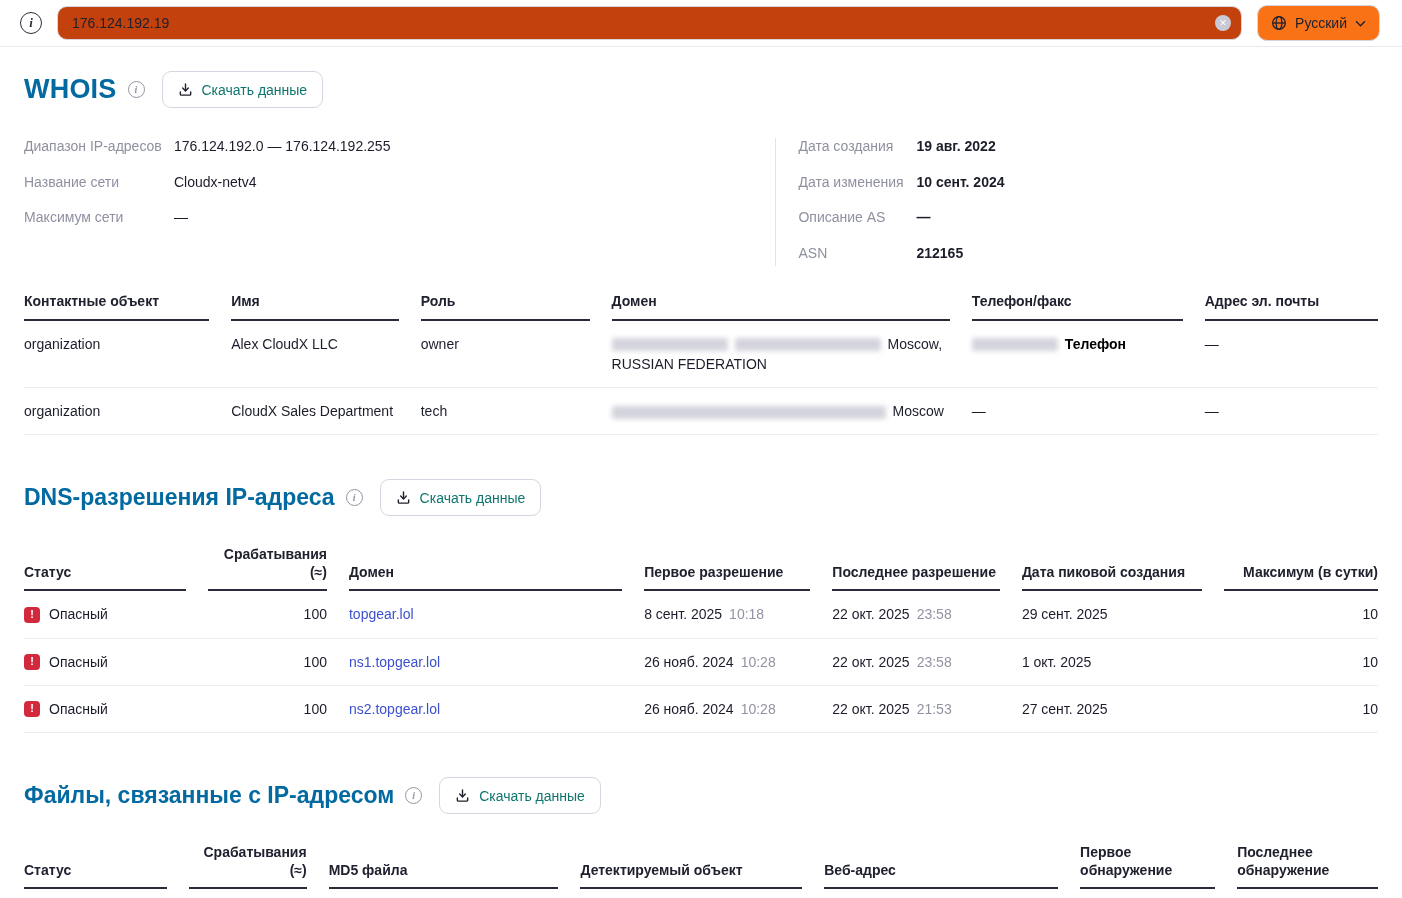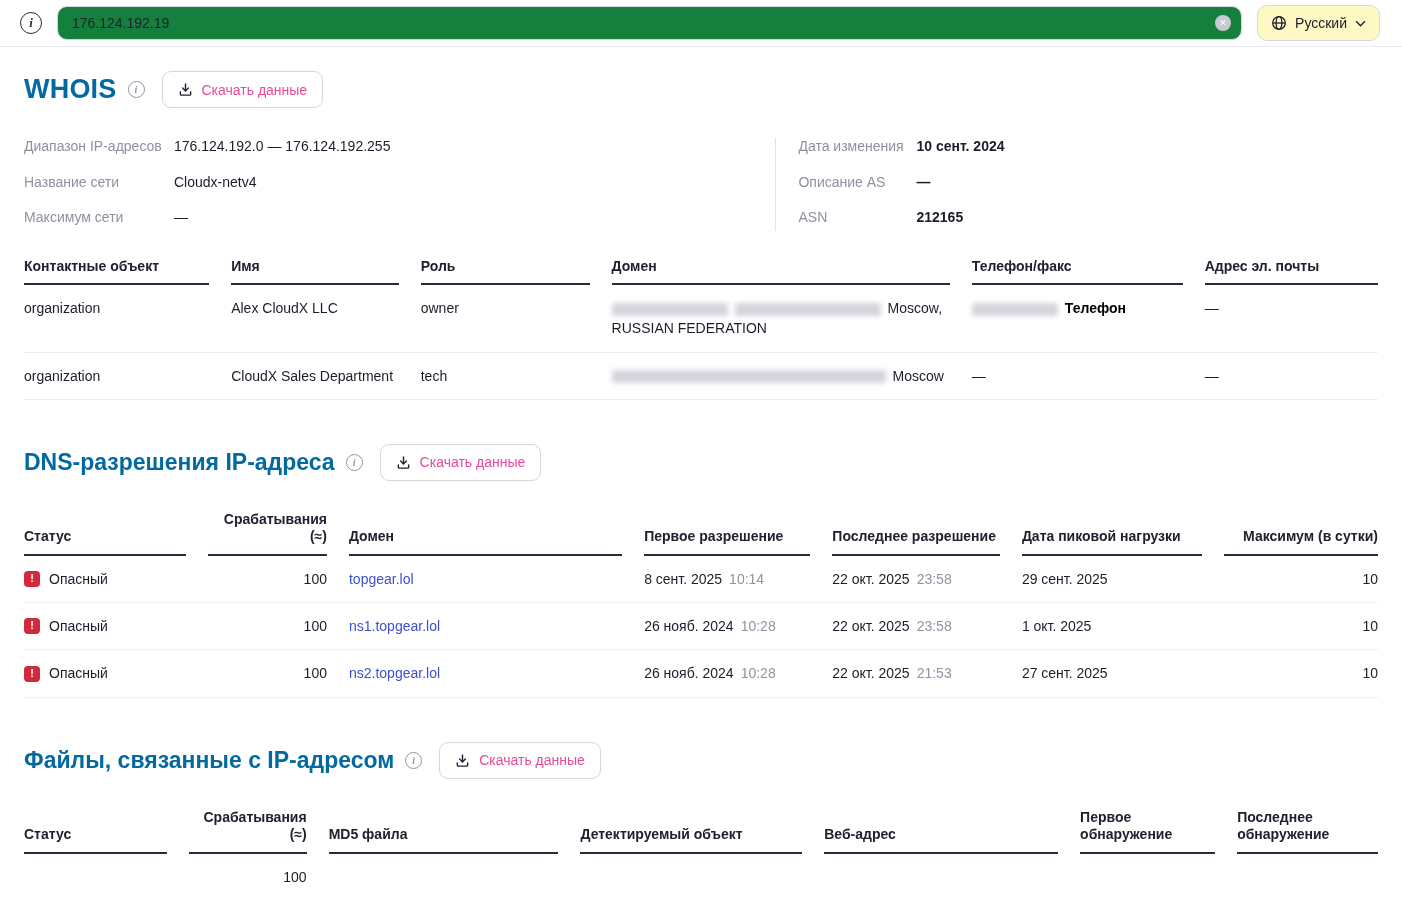--- a/index.html
+++ b/index.html
@@ -20,34 +20,34 @@
   .icon-info-lg {
     width: 22px; height: 22px; min-width: 22px;
     border: 1.6px solid #2c2d3d; border-radius: 50%;
     display: inline-flex; align-items: center; justify-content: center;
     font-family: "Liberation Serif", serif; font-style: italic; font-weight: bold;
     font-size: 13px; color: #2c2d3d; cursor: pointer;
   }
   .searchbox {
     flex: 1; display: flex; align-items: center;
     height: 34px; border: 1px solid #d6d6e0; border-radius: 10px;
-    padding: 0 10px 0 14px; background: #15803d;
+    padding: 0 10px 0 14px; background: #c2410c;
   }
   .searchbox input {
     flex: 1; border: 0; outline: 0; font: inherit; color: #20212f; background: transparent;
   }
   .clear-icon {
     width: 16px; height: 16px; border-radius: 50%;
     background: #c9c9d5; color: #fff; font-size: 9px; line-height: 16px;
     text-align: center; cursor: pointer; flex: none;
   }
   .lang-btn {
     display: inline-flex; align-items: center; gap: 8px;
     height: 36px; padding: 0 13px;
-    border: 1px solid #d6d6e0; border-radius: 10px; background: #fef9c3;
+    border: 1px solid #d6d6e0; border-radius: 10px; background: #f97316;
     font: inherit; cursor: pointer; color: #20212f;
   }
 
   
   .section { padding: 0 24px; }
   .section-head { display: flex; align-items: center; gap: 11px; margin: 24px 0 24px; }
   .section-head.later { margin-top: 44px; }
   .sec-title { font-weight: bold; color: #0369a1; }
   .sec-title.lg { font-size: 27px; letter-spacing: .2px; }
   .sec-title.md { font-size: 23px; }
@@ -55,21 +55,21 @@
     width: 17px; height: 17px; min-width: 17px;
     border: 1.4px solid #9394a3; border-radius: 50%;
     display: inline-flex; align-items: center; justify-content: center;
     font-family: "Liberation Serif", serif; font-style: italic; font-weight: bold;
     font-size: 10px; color: #9394a3; cursor: pointer;
   }
   .btn {
     display: inline-flex; align-items: center; gap: 9px;
     height: 37px; padding: 0 15px; margin-left: 6px;
     border: 1px solid #d6d6e0; border-radius: 9px; background: #fff;
-    font: inherit; font-size: 14px; color: #ec4899; cursor: pointer;
+    font: inherit; font-size: 14px; color: #0f766e; cursor: pointer;
   }
 
   
   .kv-wrap { display: flex; margin: 30px 0 21px; }
   .kv-col.left { width: 55.5%; }
   .kv-col.right { width: 44.5%; border-left: 1px solid #e3e3eb; padding-left: 22px; }
   .kv-row { display: flex; margin-bottom: 18px; line-height: 1.25; }
   .kv-row:last-child { margin-bottom: 4px; }
   .kv-label { width: 150px; min-width: 150px; color: #8f90a0; }
   .kv-col.right .kv-label { width: 118px; min-width: 118px; }
@@ -162,20 +162,24 @@
         <div class="kv-label">Название сети</div>
         <div class="kv-value">Cloudx-netv4</div>
       </div>
       <div class="kv-row">
         <div class="kv-label">Максимум сети</div>
         <div class="kv-value">—</div>
       </div>
     </div>
     <div class="kv-col right">
       <div class="kv-row">
+        <div class="kv-label">Дата создания</div>
+        <div class="kv-value">19 авг. 2022</div>
+      </div>
+      <div class="kv-row">
         <div class="kv-label">Дата изменения</div>
         <div class="kv-value">10 сент. 2024</div>
       </div>
       <div class="kv-row">
         <div class="kv-label">Описание AS</div>
         <div class="kv-value">—</div>
       </div>
       <div class="kv-row">
         <div class="kv-label">ASN</div>
         <div class="kv-value">212165</div>
@@ -278,38 +282,38 @@
         <th>
             <div class="hd">Домен</div>
           </th>
         <th>
             <div class="hd">Первое разрешение</div>
           </th>
         <th>
             <div class="hd">Последнее разрешение</div>
           </th>
         <th>
-            <div class="hd">Дата пиковой нагрузки</div>
+            <div class="hd">Дата пиковой создания</div>
           </th>
         <th class="num">
             <div class="hd">Максимум (в сутки)</div>
           </th>
       </tr>
     </thead>
     <tbody>
       <tr>
         <td>
             <span class="status-wrap">
               <span class="badge">!</span>
               <span>Опасный</span>
             </span>
           </td>
         <td class="num">100</td>
         <td><a class="link">topgear.lol</a></td>
-        <td><span>8 сент. 2025</span><span class="time">10:14</span></td>
+        <td><span>8 сент. 2025</span><span class="time">10:18</span></td>
         <td><span>22 окт. 2025</span><span class="time">23:58</span></td>
         <td>29 сент. 2025</td>
         <td class="num">10</td>
       </tr>
       <tr>
         <td>
             <span class="status-wrap">
               <span class="badge">!</span>
               <span>Опасный</span>
             </span>

